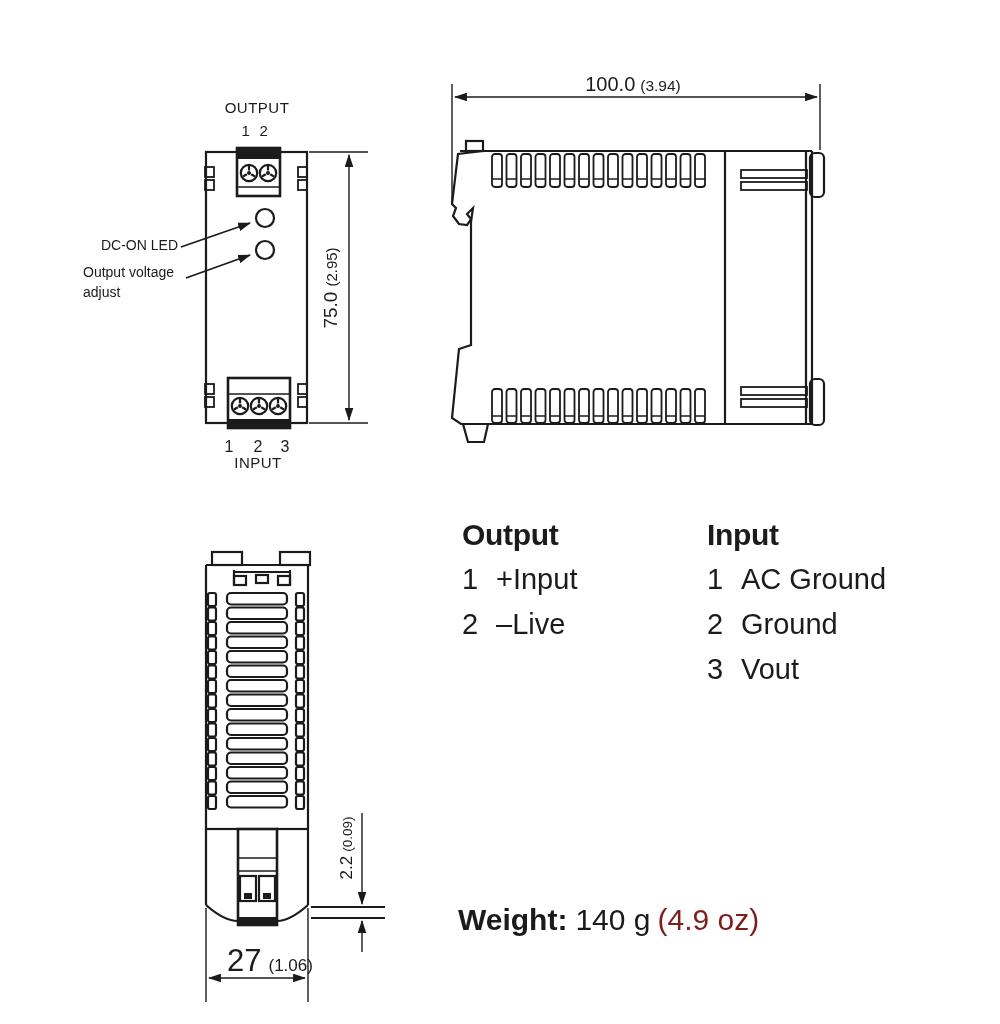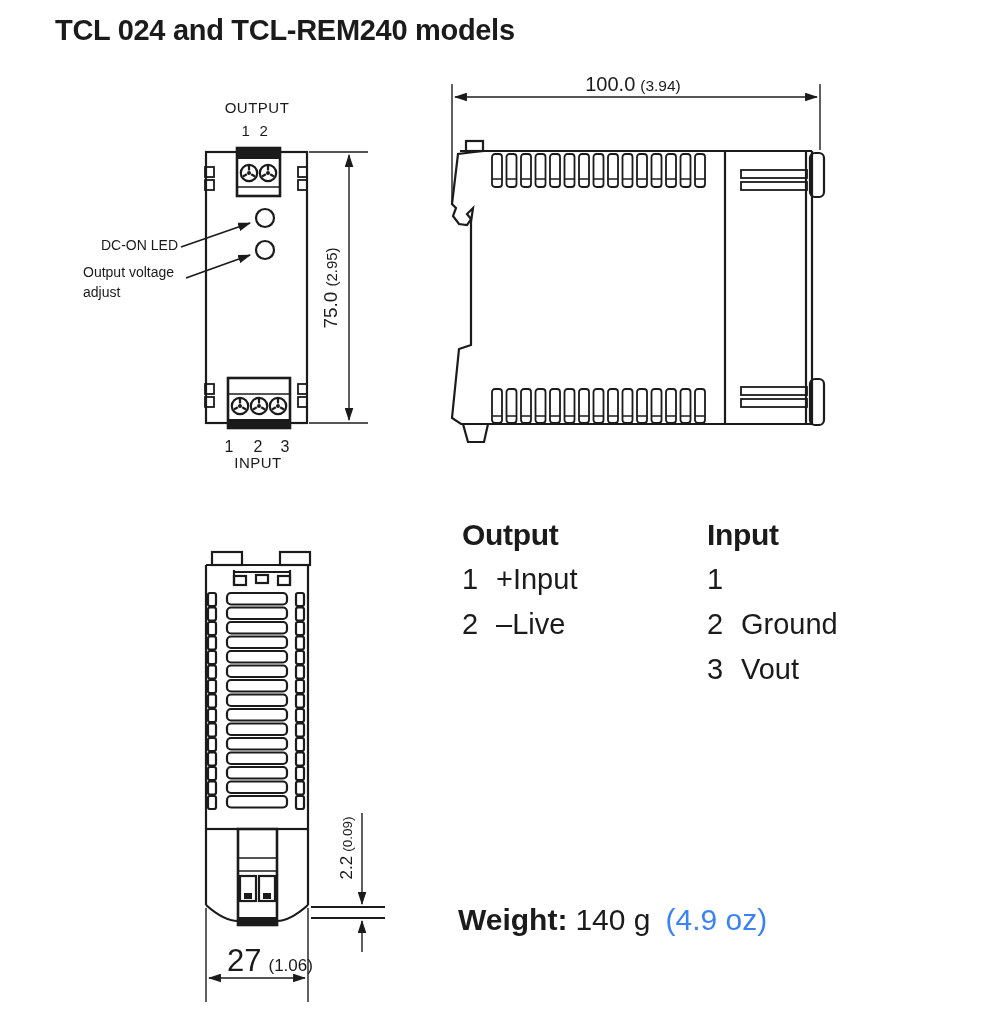--- a/index.html
+++ b/index.html
@@ -24,29 +24,28 @@
   svg .dimC{font-size:31px;}
   svg .dimCsub{font-size:17px;}
   svg .dimD{font-size:17px;}
   svg .dimDsub{font-size:13.5px;}
   .legend{position:absolute;}
   .lg-head{font-size:30px;font-weight:bold;line-height:32px;margin-bottom:14px;letter-spacing:-0.3px;}
   .lg-row{display:flex;font-size:29px;line-height:29px;margin-bottom:16px;}
   .lg-num{width:34px;flex:none;}
   .weight{position:absolute;left:458px;top:903px;font-size:30px;white-space:nowrap;}
   .weight .w-label{font-weight:bold;margin-right:8px;}
-  .weight .w-val{margin-right:15px;}
-  .weight .w-alt{color:#3b82f6;}
+  .weight .w-val{margin-right:7px;}
+  .weight .w-alt{color:#7f1d1d;}
 </style>
 </head>
 <body>
 
 <div class="page">
 
-  <div class="title">TCL 024 and TCL-REM240 models</div>
 
   <svg width="1000" height="1024" viewBox="0 0 1000 1024">
     <defs>
       <marker id="ah" viewBox="0 0 12 8" markerWidth="13" markerHeight="9" refX="11" refY="4" orient="auto-start-reverse" markerUnits="userSpaceOnUse">
         <path d="M0,0 L12,4 L0,8 Z" fill="#1b1b1b"></path>
       </marker>
       <g id="screw">
         <circle r="8.2" class="ln" stroke-width="2" fill="#fff"></circle>
         <circle r="2" class="fill"></circle>
         <line x1="0" y1="-7" x2="0" y2="-2.5" class="ln" stroke-width="2.2"></line>
@@ -300,20 +299,21 @@
     <div class="lg-row">
       <span class="lg-num">2</span>
       <span>–Live</span>
     </div>
   </div>
 
   <div class="legend" style="left:707px;top:519px;">
     <div class="lg-head">Input</div>
     <div class="lg-row">
       <span class="lg-num">1</span>
+      <span>AC Ground</span>
     </div>
     <div class="lg-row">
       <span class="lg-num">2</span>
       <span>Ground</span>
     </div>
     <div class="lg-row">
       <span class="lg-num">3</span>
       <span>Vout</span>
     </div>
   </div>

